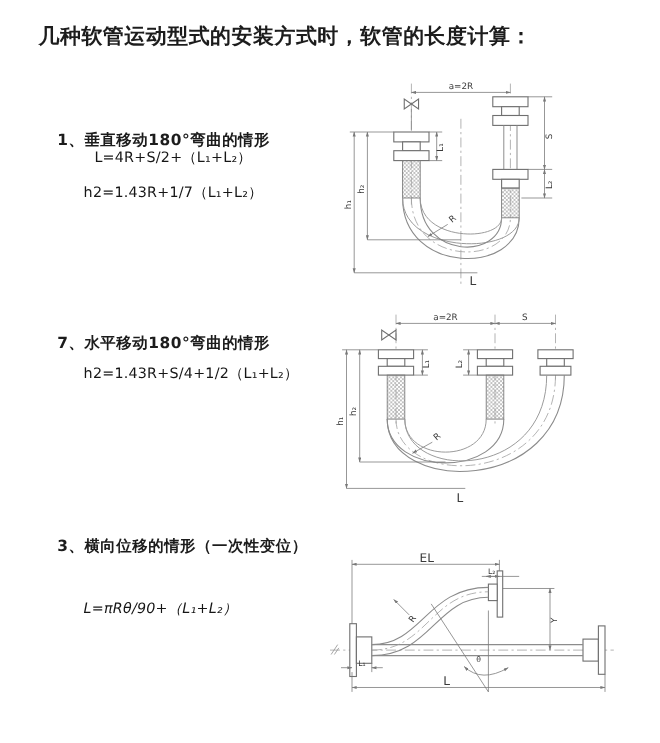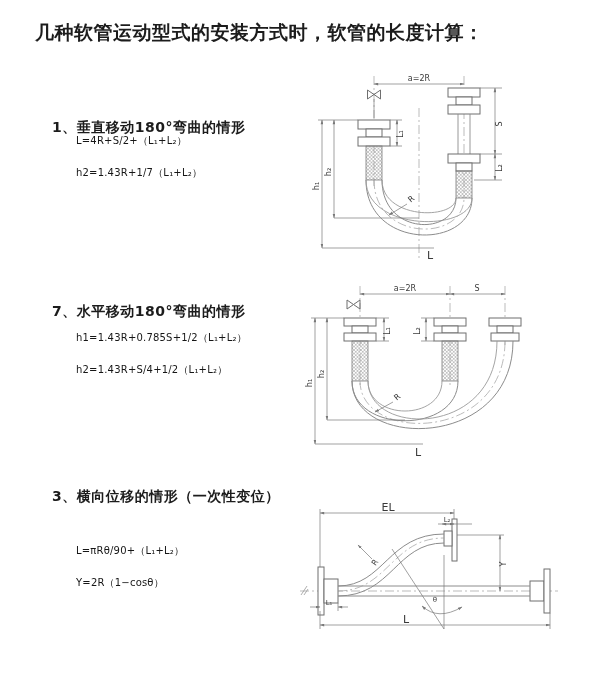--- a/index.html
+++ b/index.html
@@ -11,22 +11,22 @@
   .abs{position:absolute;}
   .doc-title{
     left:35px;top:20px;font-size:19px;font-weight:700;letter-spacing:0.5px;
     white-space:nowrap;
   }
   .sec-heading{
     font-size:14px;font-weight:700;letter-spacing:0.5px;white-space:nowrap;
   }
   .formula-block{display:flex;flex-direction:column;}
   .formula-line{
-    font-size:10px;font-weight:400;color:#161616;white-space:nowrap;
-    height:18px;margin-bottom:13.5px;letter-spacing:0.2px;
+    font-size:13px;font-weight:400;color:#161616;white-space:nowrap;
+    height:18px;margin-bottom:13.5px;letter-spacing:0.2px;text-align:center;
   }
   svg{display:block;}
   svg text{
     font-family:"DejaVu Sans","Liberation Sans",sans-serif;
     fill:#3a3a3a;
   }
   .dimtxt{font-size:8px;}
   .dimtxt-lg{font-size:11px;}
   .hose{stroke:#8c8c8c;stroke-width:1;fill:none;}
   .hose2{stroke:#9a9a9a;stroke-width:0.9;fill:none;}
@@ -41,28 +41,26 @@
 <div class="abs doc-title">几种软管运动型式的安装方式时，软管的长度计算：</div>
 
 <div class="abs sec-heading" style="left:52px;top:107px;margin-top:12px;">1、垂直移动180°弯曲的情形</div>
 <div class="abs formula-block" style="left:76px;top:134px;">
   <div class="formula-line">L=4R+S/2+（L₁+L₂）</div>
   <div class="formula-line">h2=1.43R+1/7（L₁+L₂）</div>
 </div>
 
 <div class="abs sec-heading" style="left:52px;top:303px;">7、水平移动180°弯曲的情形</div>
 <div class="abs formula-block" style="left:76px;top:331px;">
-  <div class="formula-line">h1=1.43R+0.785S+1/2（L₁+L₂）</div>
   <div class="formula-line">h2=1.43R+S/4+1/2（L₁+L₂）</div>
 </div>
 
 <div class="abs sec-heading" style="left:52px;top:488px;">3、横向位移的情形（一次性变位）</div>
-<div class="abs formula-block" style="left:76px;top:544px;">
+<div class="abs formula-block" style="left:76px;top:544px;font-style:italic;">
   <div class="formula-line">L=πRθ/90+（L₁+L₂）</div>
-  <div class="formula-line">Y=2R（1−cosθ）</div>
 </div>
 
 <svg class="abs" style="left:312px;top:68px;" width="272" height="194" viewBox="0 0 272 194">
   <defs>
     <marker id="d1ae" markerWidth="7" markerHeight="5" refX="6" refY="2" orient="auto">
         <path d="M0,0L6.5,2L0,4Z" fill="#787878"></path>
       </marker>
     <marker id="d1as" markerWidth="7" markerHeight="5" refX="0.5" refY="2" orient="auto">
         <path d="M6.5,0L0,2L6.5,4Z" fill="#787878"></path>
       </marker>

